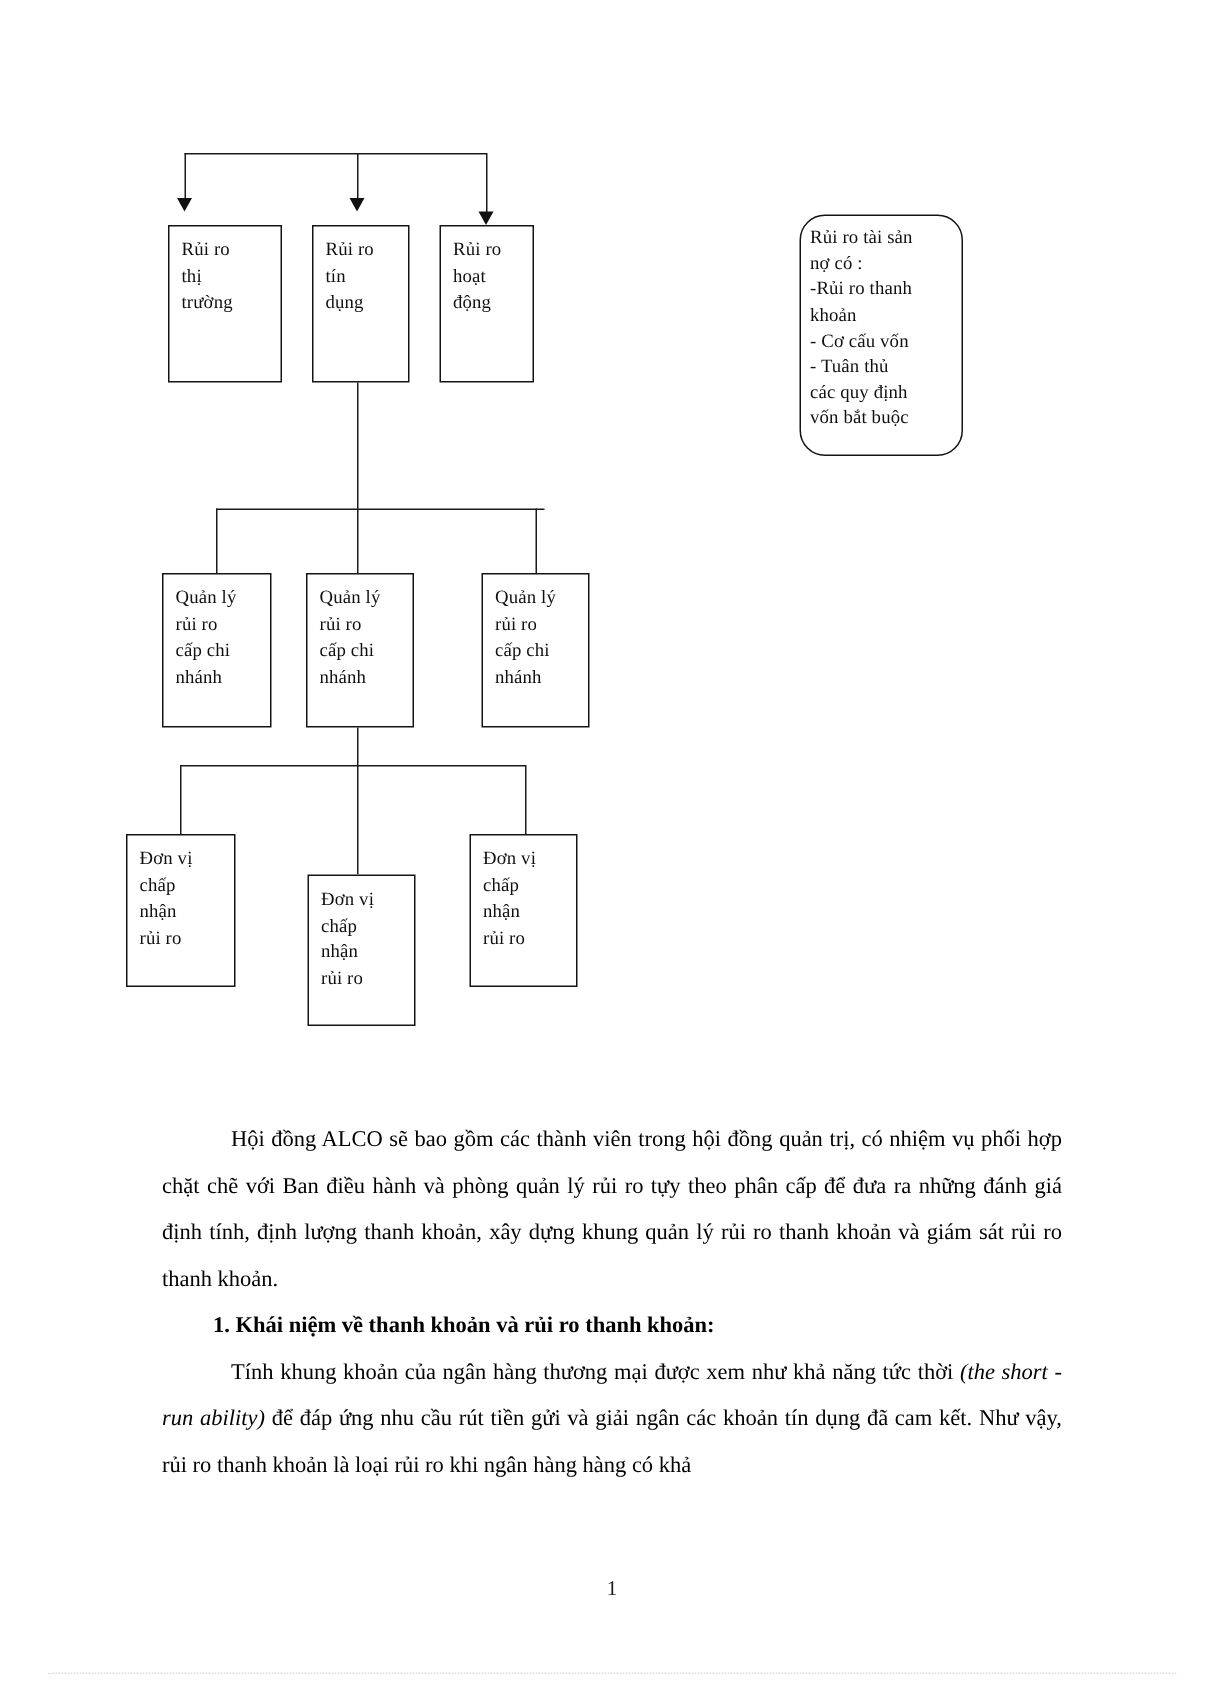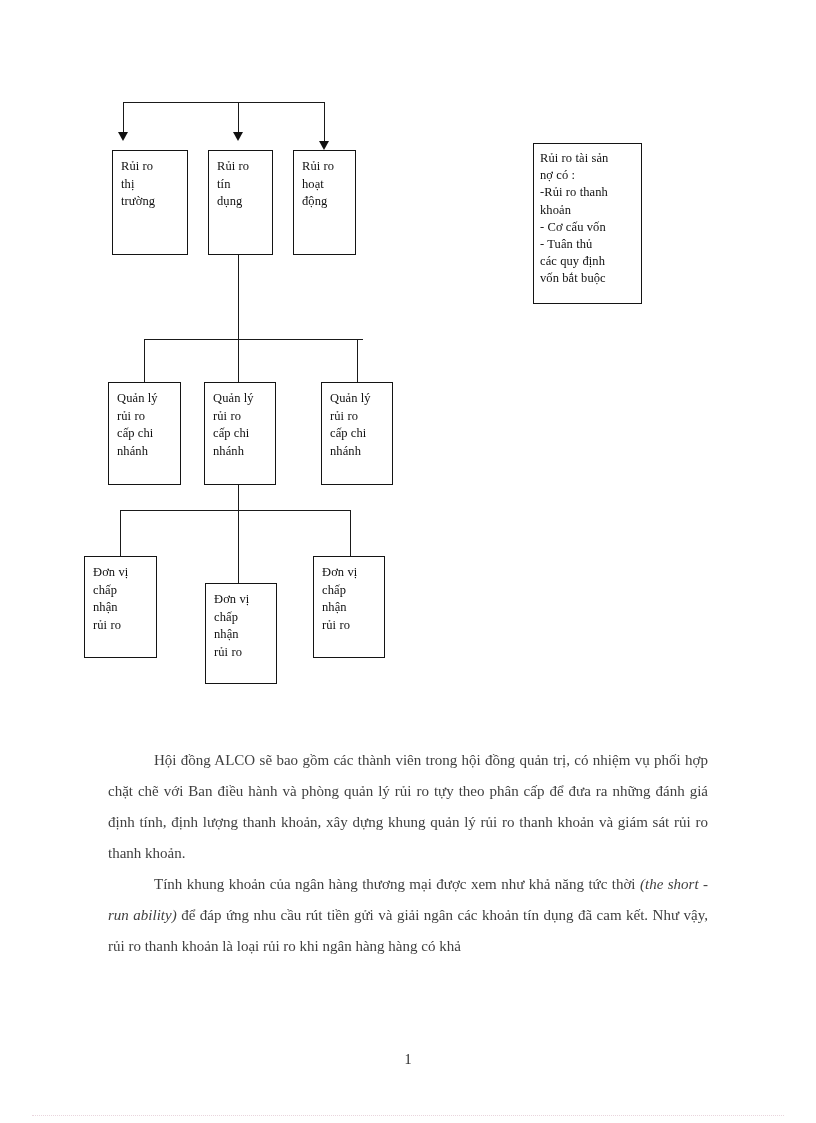--- a/index.html
+++ b/index.html
@@ -73,21 +73,21 @@
 
   
   .body-text {
     position: absolute;
     left: 108px;
     top: 745px;
     width: 600px;
     font-size: 15px;
     line-height: 31px;
     text-align: justify;
-    color: #404040;
+    color: #000000;
   }
   .para {
     margin: 0;
     text-indent: 46px;
     text-align: justify;
   }
   .heading {
     margin: 0;
     font-weight: bold;
     text-indent: 34px;
@@ -143,21 +143,21 @@
     <div class="node" style="left:112px; top:150px; width:76px; height:105px;">Rủi ro
 thị
 trường</div>
     <div class="node" style="left:208px; top:150px; width:65px; height:105px;">Rủi ro
 tín
 dụng</div>
     <div class="node" style="left:293px; top:150px; width:63px; height:105px;">Rủi ro
 hoạt
 động</div>
 
-    <div class="node wide-text" style="left:533px; top:143px; width:109px; height:161px;">Rủi ro tài sản
+    <div class="node wide-text" style="left:533px; top:143px; width:109px; height:161px;border-radius:17px;">Rủi ro tài sản
 nợ có :
 -Rủi ro thanh
 khoản
 - Cơ cấu vốn
 - Tuân thủ
 các quy định
 vốn bắt buộc</div>
 
     <div class="vline" style="left:238px; top:255px; height:84px;"></div>
 
@@ -196,19 +196,20 @@
 rủi ro</div>
     <div class="node" style="left:313px; top:556px; width:72px; height:102px;">Đơn vị
 chấp
 nhận
 rủi ro</div>
 
   </div>
 
   <div class="body-text">
     <p class="para">Hội đồng ALCO sẽ bao gồm các thành viên trong hội đồng quản trị, có nhiệm vụ phối hợp chặt chẽ với Ban điều hành và phòng quản lý rủi ro tựy theo phân cấp để đưa ra những đánh giá định tính, định lượng thanh khoản, xây dựng khung quản lý rủi ro thanh khoản và giám sát rủi ro thanh khoản.</p>
+    <p class="heading-sub">1. Khái niệm về thanh khoản và rủi ro thanh khoản:</p>
     <p class="para"><span>Tính khung khoản của ngân hàng thương mại được xem như khả năng tức thời </span><em>(the short - run ability)</em><span> để đáp ứng nhu cầu rút tiền gửi và giải ngân các khoản tín dụng đã cam kết. Như vậy, rủi ro thanh khoản là loại rủi ro khi ngân hàng hàng  có khả</span></p>
   </div>
 
   <div class="page-number">1</div>
   <div class="footer-rule"></div>
 
 </div>
 
 </body></html>

